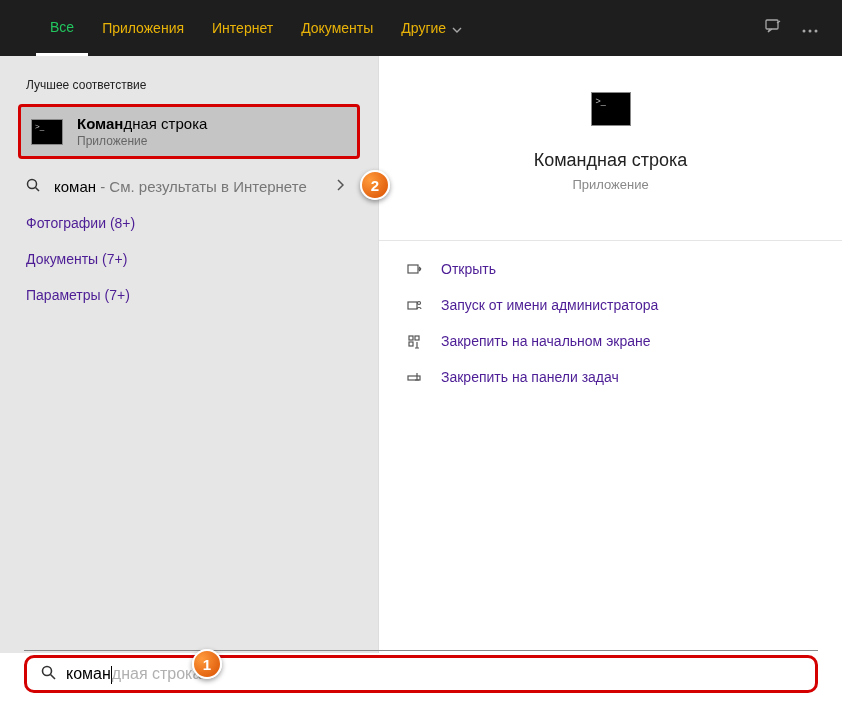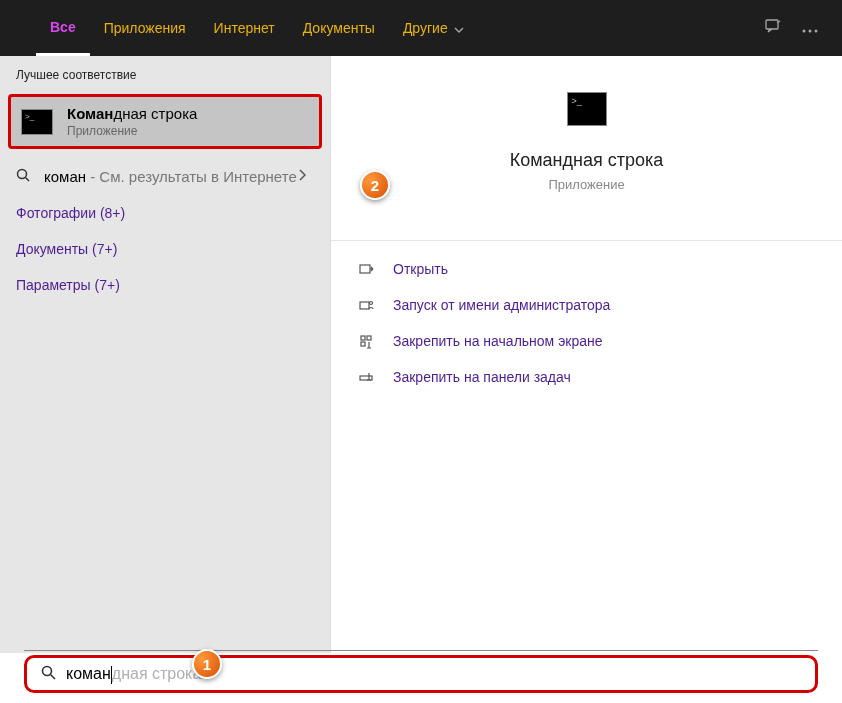--- a/index.html
+++ b/index.html
@@ -1,28 +1,28 @@
 <!DOCTYPE html>
 <html><head>
   <meta charset="utf-8">
   <style>
     * { margin: 0; padding: 0; box-sizing: border-box; font-family: "Segoe UI", Arial, sans-serif; }
     body { width: 842px; height: 703px; background: #fff; position: relative; overflow: hidden; }
 
     
     .top-bar { background: #1e1e1e; height: 56px; display: flex; align-items: center; padding: 0 24px 0 36px; position: relative; }
     .tab { color: #eab308; font-size: 14px; padding: 0 14px; height: 56px; display: flex; align-items: center; cursor: pointer; }
-    .tab.active { color: #d946ef; border-bottom: 3px solid #fff; font-weight: 700; }
+    .tab.active { color: #22c55e; border-bottom: 3px solid #fff; font-weight: 400; }
     .tab .chevron { margin-left: 6px; }
     .top-right { position: absolute; right: 24px; display: flex; align-items: center; gap: 20px; }
     .feedback-icon, .ellipsis-icon { color: #a7a7a7; font-size: 16px; cursor: pointer; }
 
     
     .main { display: flex; height: 597px; }
-    .left-pane { width: 330px; background: #e6e6e6; padding: 0; overflow: hidden; }
+    .left-pane { width: 378px; background: #e6e6e6; padding: 10px; overflow: hidden; }
     .right-pane { flex: 1; background: #fff; border-left: 1px solid #ddd; }
 
     .section-header { font-size: 12px; color: #222; padding: 12px 16px 8px 16px; }
 
     .best-match { margin: 4px 8px 8px 8px; border: 3px solid #d40000; border-radius: 4px; background: #c5c5c5; display: flex; align-items: center; padding: 8px 10px; position: relative; cursor: pointer; }
     .bm-icon { width: 32px; height: 26px; background: #000; margin-right: 14px; border: 1px solid #888; position: relative; }
     .bm-icon::before { content: '>_'; color: #ccc; font-size: 8px; position: absolute; top: 2px; left: 3px; }
     .bm-text { display: flex; flex-direction: column; }
     .bm-title { font-size: 15px; color: #000; }
     .bm-title b { font-weight: 600; }

